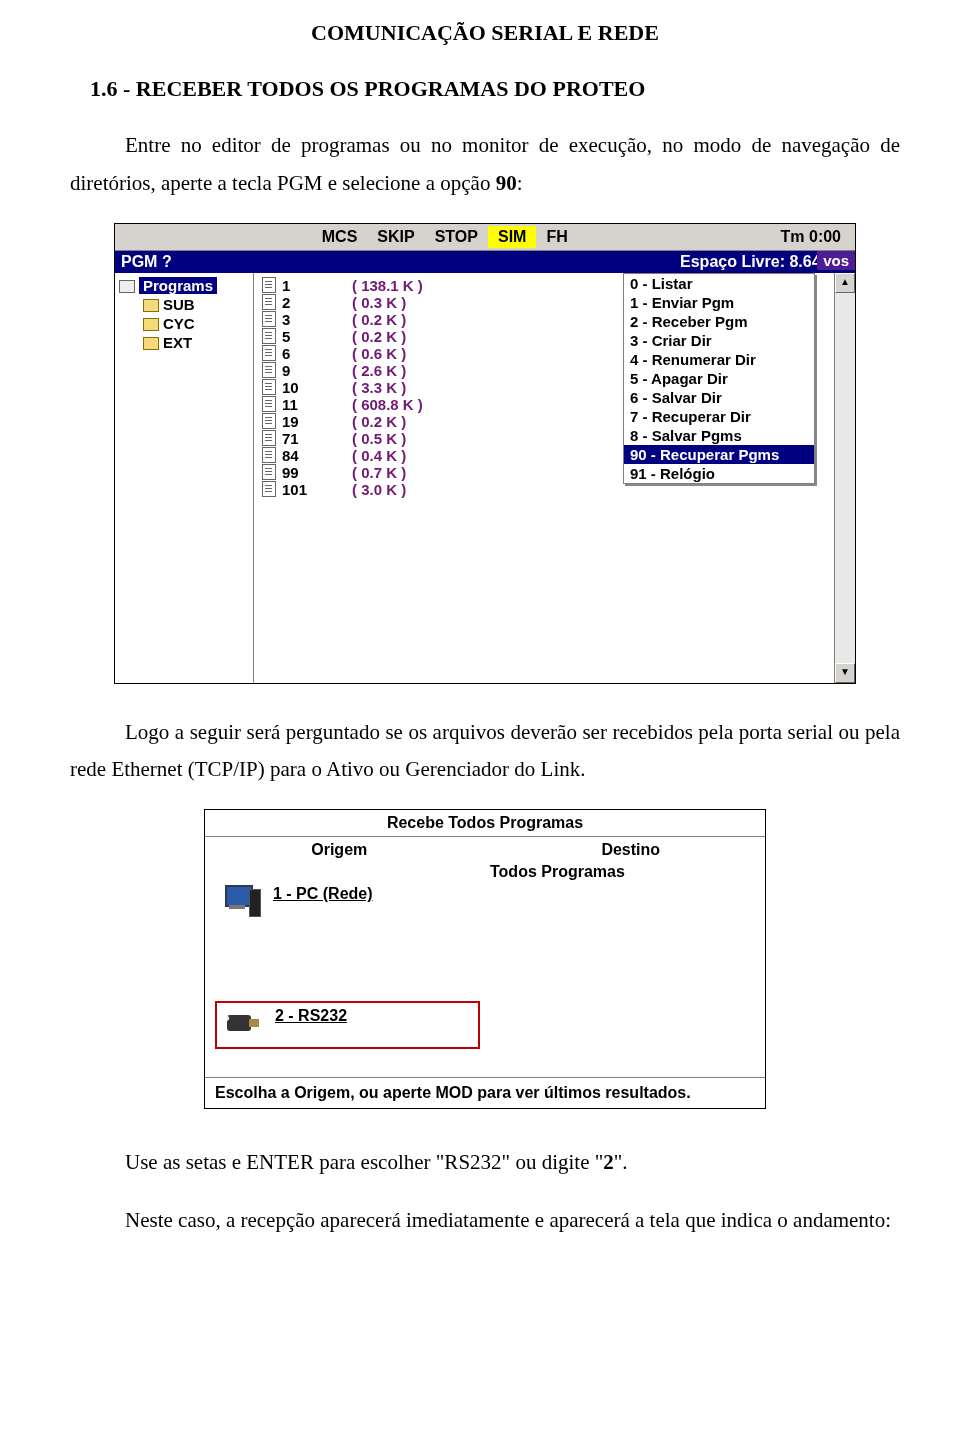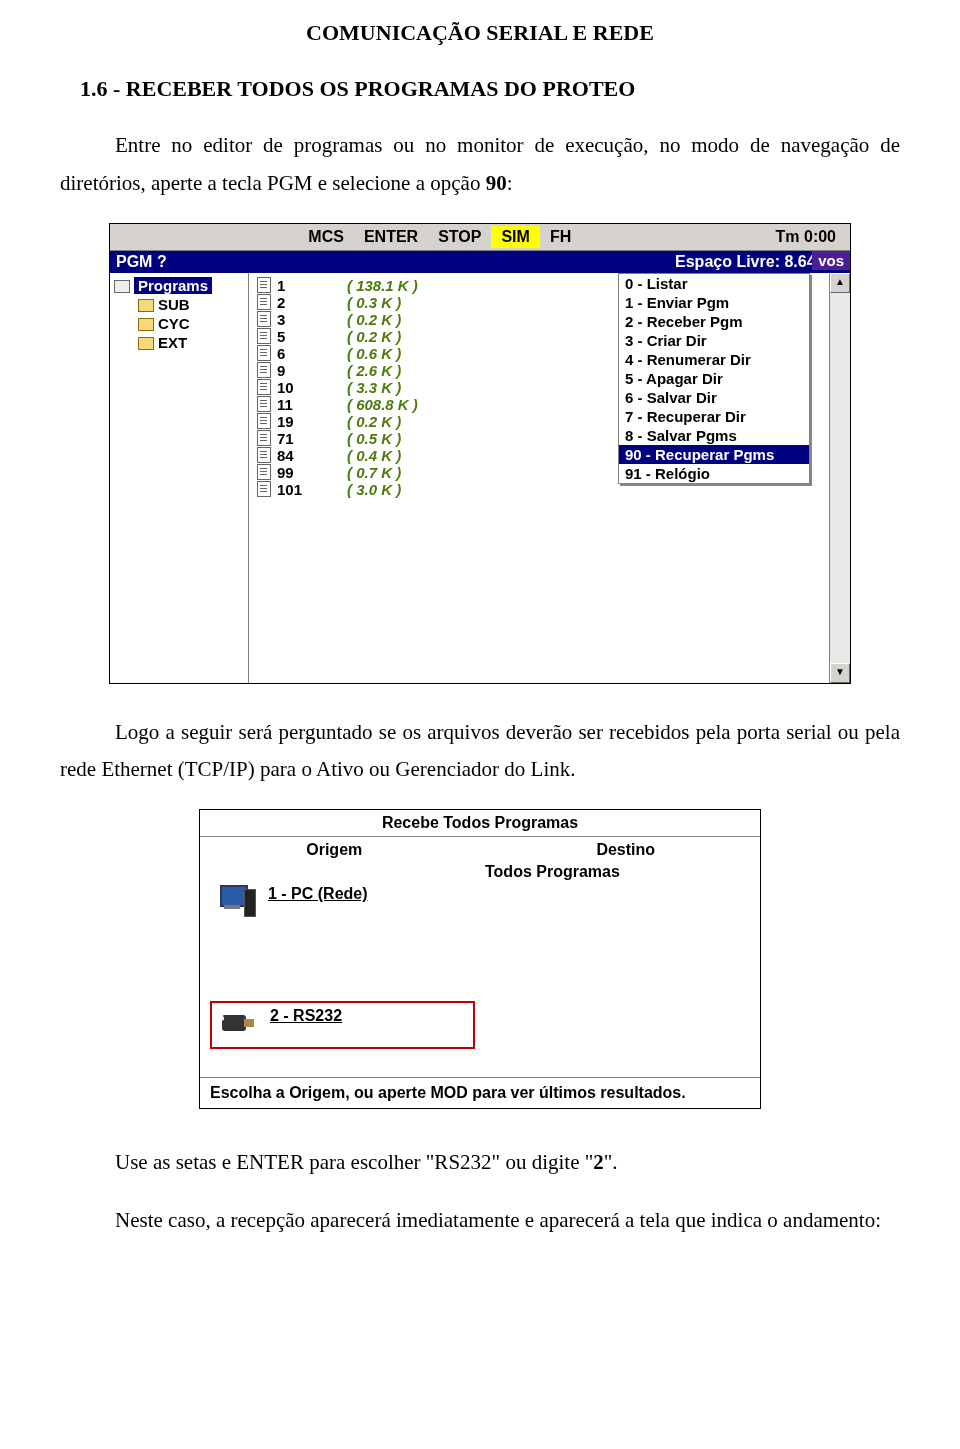--- a/index.html
+++ b/index.html
@@ -5,20 +5,21 @@
   body {
     font-family: "Times New Roman", Times, serif;
     background: #fff;
     color: #000;
     margin: 0;
     padding: 0;
     width: 960px;
   }
   .page {
     padding: 20px 60px 40px 60px;
+    margin-left: 10px;
   }
   .page-header {
     text-align: center;
     font-weight: bold;
     font-size: 22px;
     margin-bottom: 30px;
   }
   .section-title {
     font-weight: bold;
     font-size: 22px;
@@ -94,21 +95,21 @@
     margin-right:4px; vertical-align:middle;
   }
   .filelist {
     flex: 1;
     padding: 4px 0 4px 8px;
     font-size: 15px;
     font-weight: bold;
   }
   .frow { display: flex; }
   .fname { width: 70px; color: #000; }
-  .fsize { color: #4d7c0f; font-style: italic; }
+  .fsize { color: #701a75; }
   .doc-icon {
     display:inline-block; width:12px; height:14px;
     border:1px solid #666; background:#fff;
     margin-right:6px; vertical-align:middle; position:relative;
   }
   .doc-icon::after{
     content:""; position:absolute; left:2px; top:3px;
     width:7px; height:1px; background:#666;
     box-shadow:0 3px 0 #666, 0 6px 0 #666;
   }
@@ -203,21 +204,21 @@
   <div class="section-title">1.6 - RECEBER TODOS OS PROGRAMAS DO PROTEO</div>
 
   <p class="para indent">
     <span>Entre no editor de programas ou no monitor de execução, no modo de navegação de diretórios, aperte a tecla PGM e selecione a opção </span><span class="bold">90</span><span>:</span>
   </p>
 
   <div class="shot1">
     <div class="menubar">
       <span class="spacer"></span>
       <span class="mitem">MCS</span>
-      <span class="mitem">ENTER</span>
+      <span class="mitem">SKIP</span>
       <span class="mitem">STOP</span>
       <span class="mitem hi">SIM</span>
       <span class="mitem">FH</span>
       <span class="spacer"></span>
       <span class="mitem">Tm  0:00</span>
     </div>
     <div class="titlebar">
       <span>PGM ?</span>
       <span class="right">Espaço Livre: 8.64 GB</span>
     </div>

